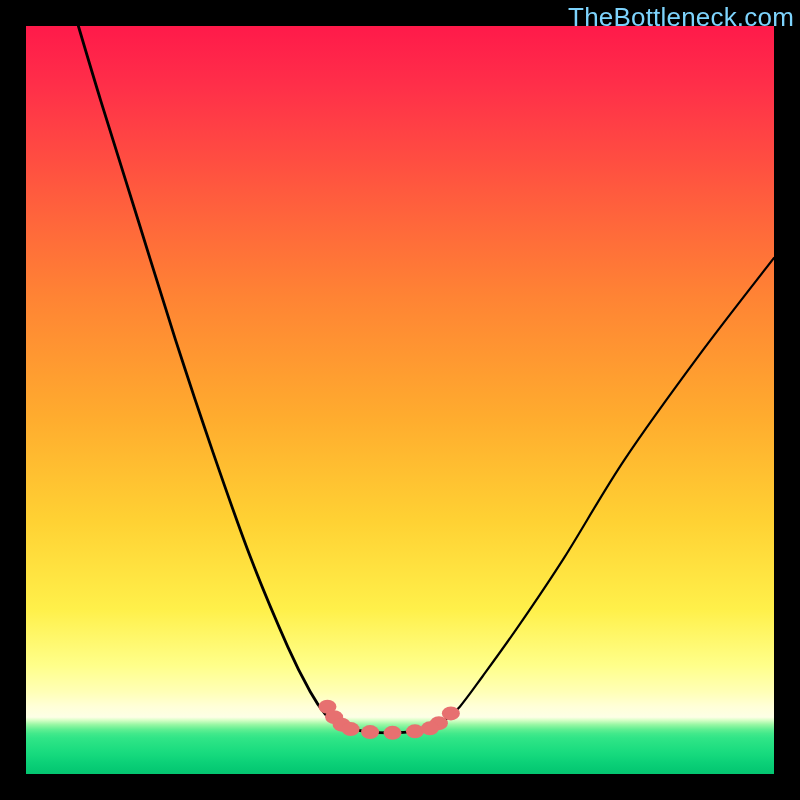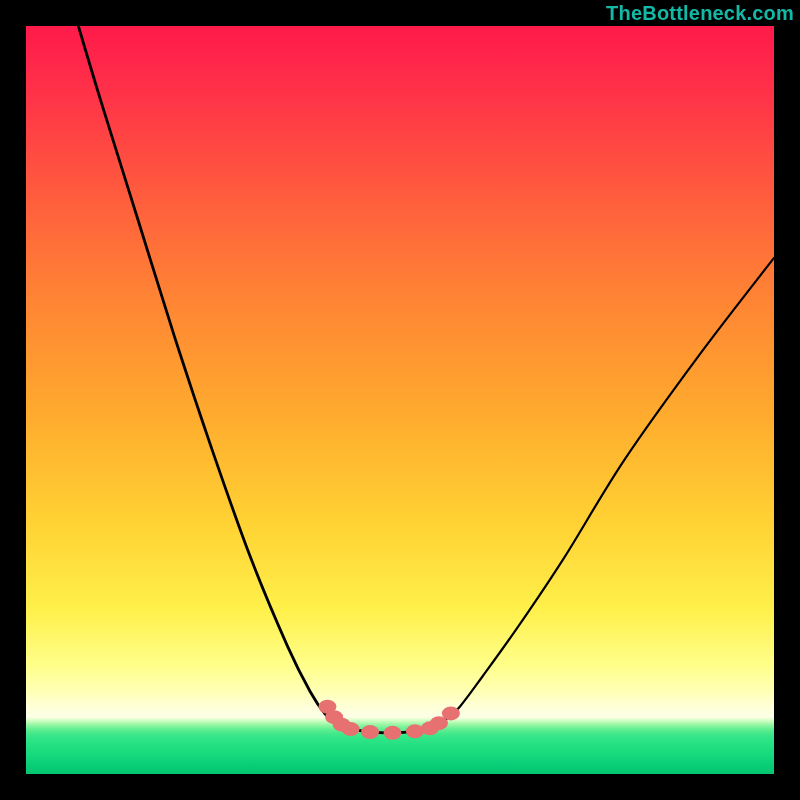--- a/index.html
+++ b/index.html
@@ -49,24 +49,24 @@
       #14d87c 97.6%,
       #0cd178 98.4%,
       #07cb74 99.2%,
       #04c571 100%
     );
   }
   .watermark {
     position: absolute;
     top: 2px;
     right: 6px;
-    color: #14b8a6;
-    font-size: 20px;
+    color: #7dd3fc;
+    font-size: 26px;
     letter-spacing: 0.2px;
-    font-weight: 700;
+    font-weight: 400;
     user-select: none;
   }
   svg.curves {
     position: absolute;
     left: 26px;
     top: 26px;
     width: 748px;
     height: 748px;
     overflow: visible;
   }

